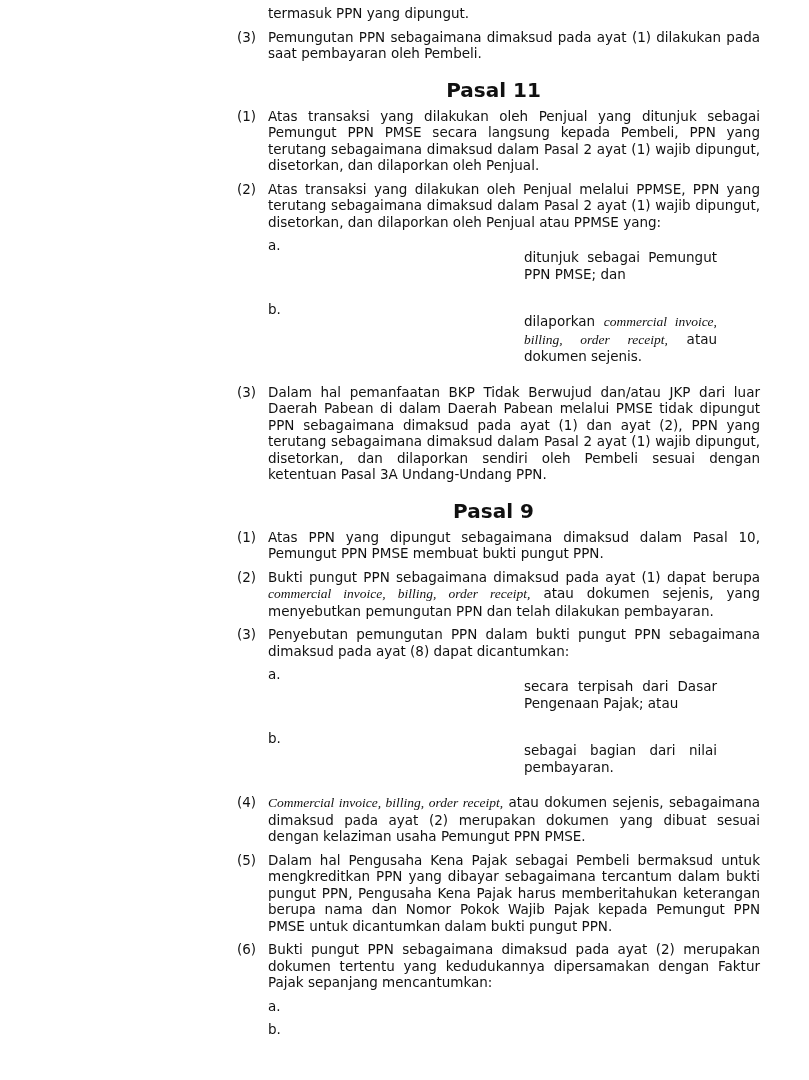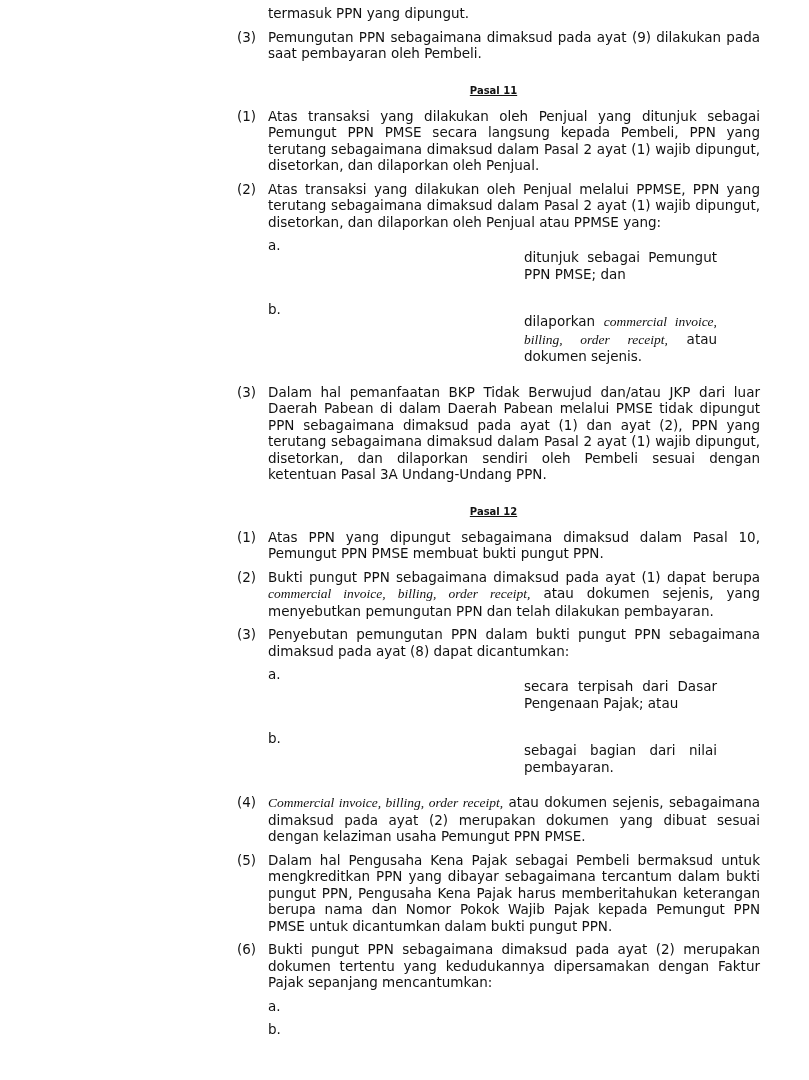--- a/index.html
+++ b/index.html
@@ -36,42 +36,41 @@
     display: grid;
     grid-template-columns: 244px 217px;
     margin-left: 31px;
     margin-bottom: 7px;
   }
   .subbody {
     margin: 12px;
     text-align: justify;
   }
   .heading {
-    font-size: 10px;
+    font-size: 20px;
     font-weight: bold;
     text-align: center;
     margin: 20px 0 9px 0;
     line-height: 17px;
-    text-decoration: underline;
   }
   .it { font-style: italic; font-family: Liberation Serif, serif; }
 </style>
 </head>
 <body>
 
 <main class="page">
 
   <div class="row">
     <span class="num"></span>
     <p class="body"><span>termasuk PPN yang dipungut.</span></p>
   </div>
 
   <div class="row">
     <span class="num">(3)</span>
-    <p class="body"><span>Pemungutan PPN sebagaimana dimaksud pada ayat (9) dilakukan pada saat pembayaran oleh Pembeli.</span></p>
+    <p class="body"><span>Pemungutan PPN sebagaimana dimaksud pada ayat (1) dilakukan pada saat pembayaran oleh Pembeli.</span></p>
   </div>
 
   <h2 class="heading">Pasal 11</h2>
 
   <div class="row">
     <span class="num">(1)</span>
     <p class="body"><span>Atas transaksi yang dilakukan oleh Penjual yang ditunjuk sebagai Pemungut PPN PMSE secara langsung kepada Pembeli, PPN yang terutang sebagaimana dimaksud dalam Pasal 2 ayat (1) wajib dipungut, disetorkan, dan dilaporkan oleh Penjual.</span></p>
   </div>
 
   <div class="row">
@@ -87,21 +86,21 @@
   <div class="subrow">
     <span class="num">b.</span>
     <p class="subbody"><span>dilaporkan </span><span class="it">commercial invoice, billing, order receipt,</span><span> atau dokumen sejenis.</span></p>
   </div>
 
   <div class="row">
     <span class="num">(3)</span>
     <p class="body"><span>Dalam hal pemanfaatan BKP Tidak Berwujud dan/atau JKP dari luar Daerah Pabean di dalam Daerah Pabean melalui PMSE tidak dipungut PPN sebagaimana dimaksud pada ayat (1) dan ayat (2), PPN yang terutang sebagaimana dimaksud dalam Pasal 2 ayat (1) wajib dipungut, disetorkan, dan dilaporkan sendiri oleh Pembeli sesuai dengan ketentuan Pasal 3A Undang-Undang PPN.</span></p>
   </div>
 
-  <h2 class="heading">Pasal 12</h2>
+  <h2 class="heading">Pasal 9</h2>
 
   <div class="row">
     <span class="num">(1)</span>
     <p class="body"><span>Atas PPN yang dipungut sebagaimana dimaksud dalam Pasal 10, Pemungut PPN PMSE membuat bukti pungut PPN.</span></p>
   </div>
 
   <div class="row">
     <span class="num">(2)</span>
     <p class="body"><span>Bukti pungut PPN sebagaimana dimaksud pada ayat (1) dapat berupa </span><span class="it">commercial invoice, billing, order receipt,</span><span> atau dokumen sejenis, yang menyebutkan pemungutan PPN dan telah dilakukan pembayaran.</span></p>
   </div>

